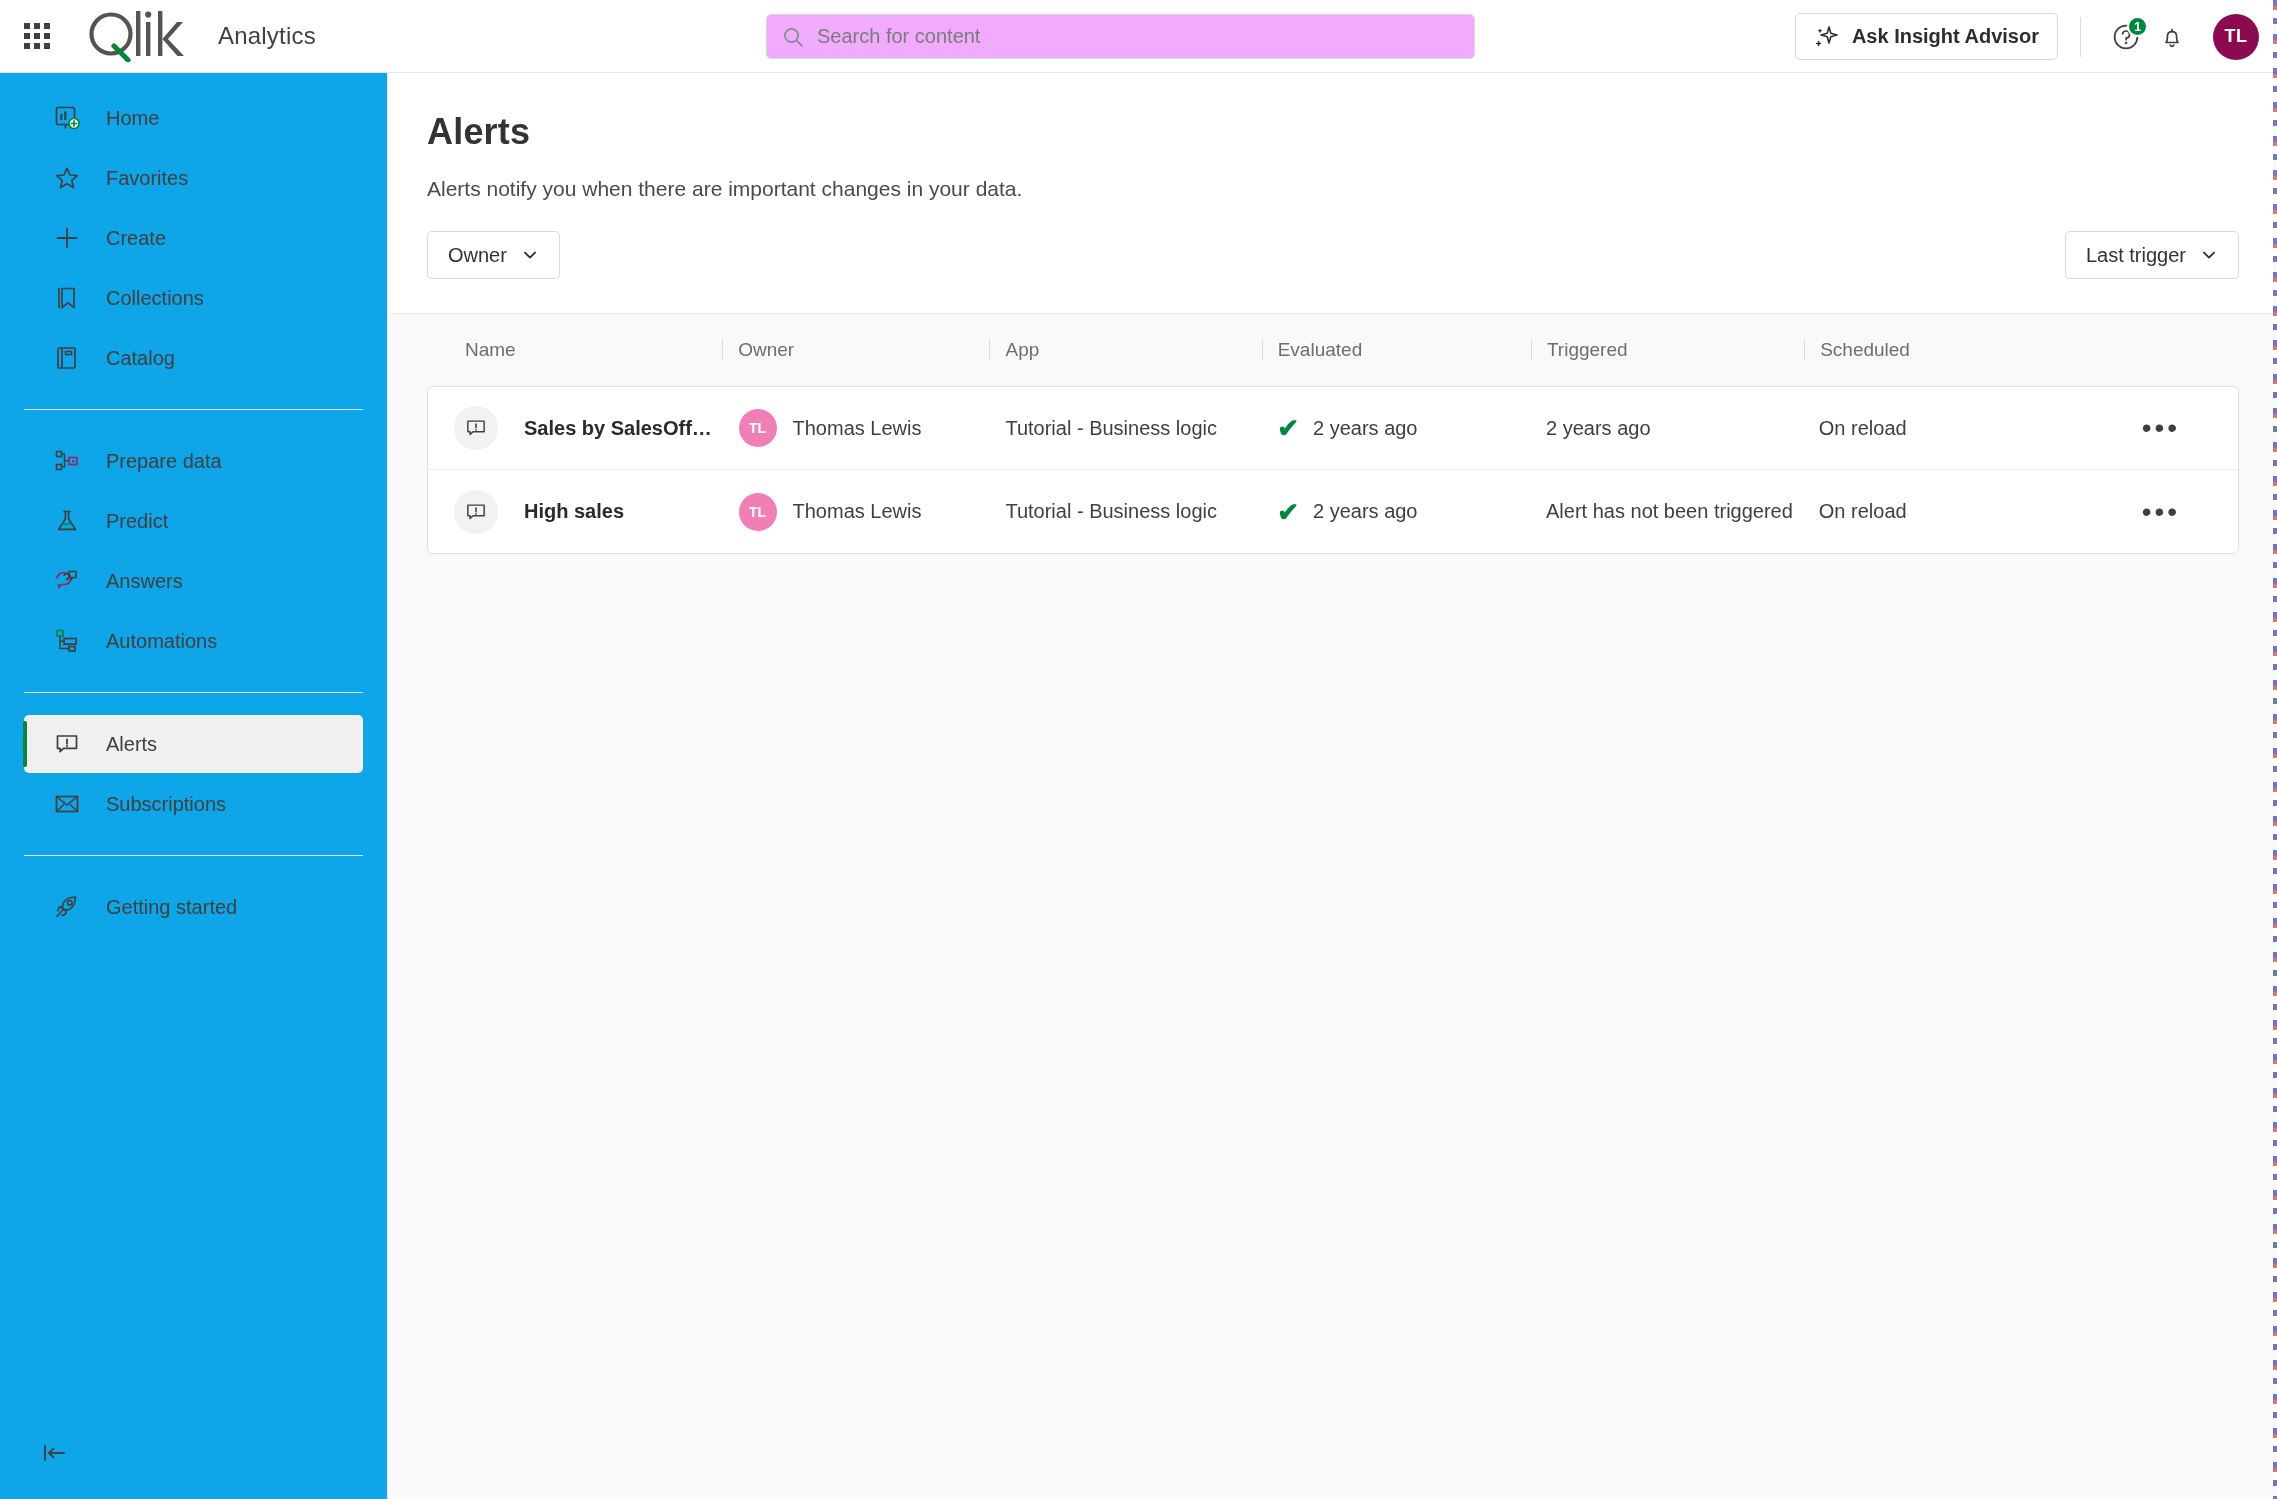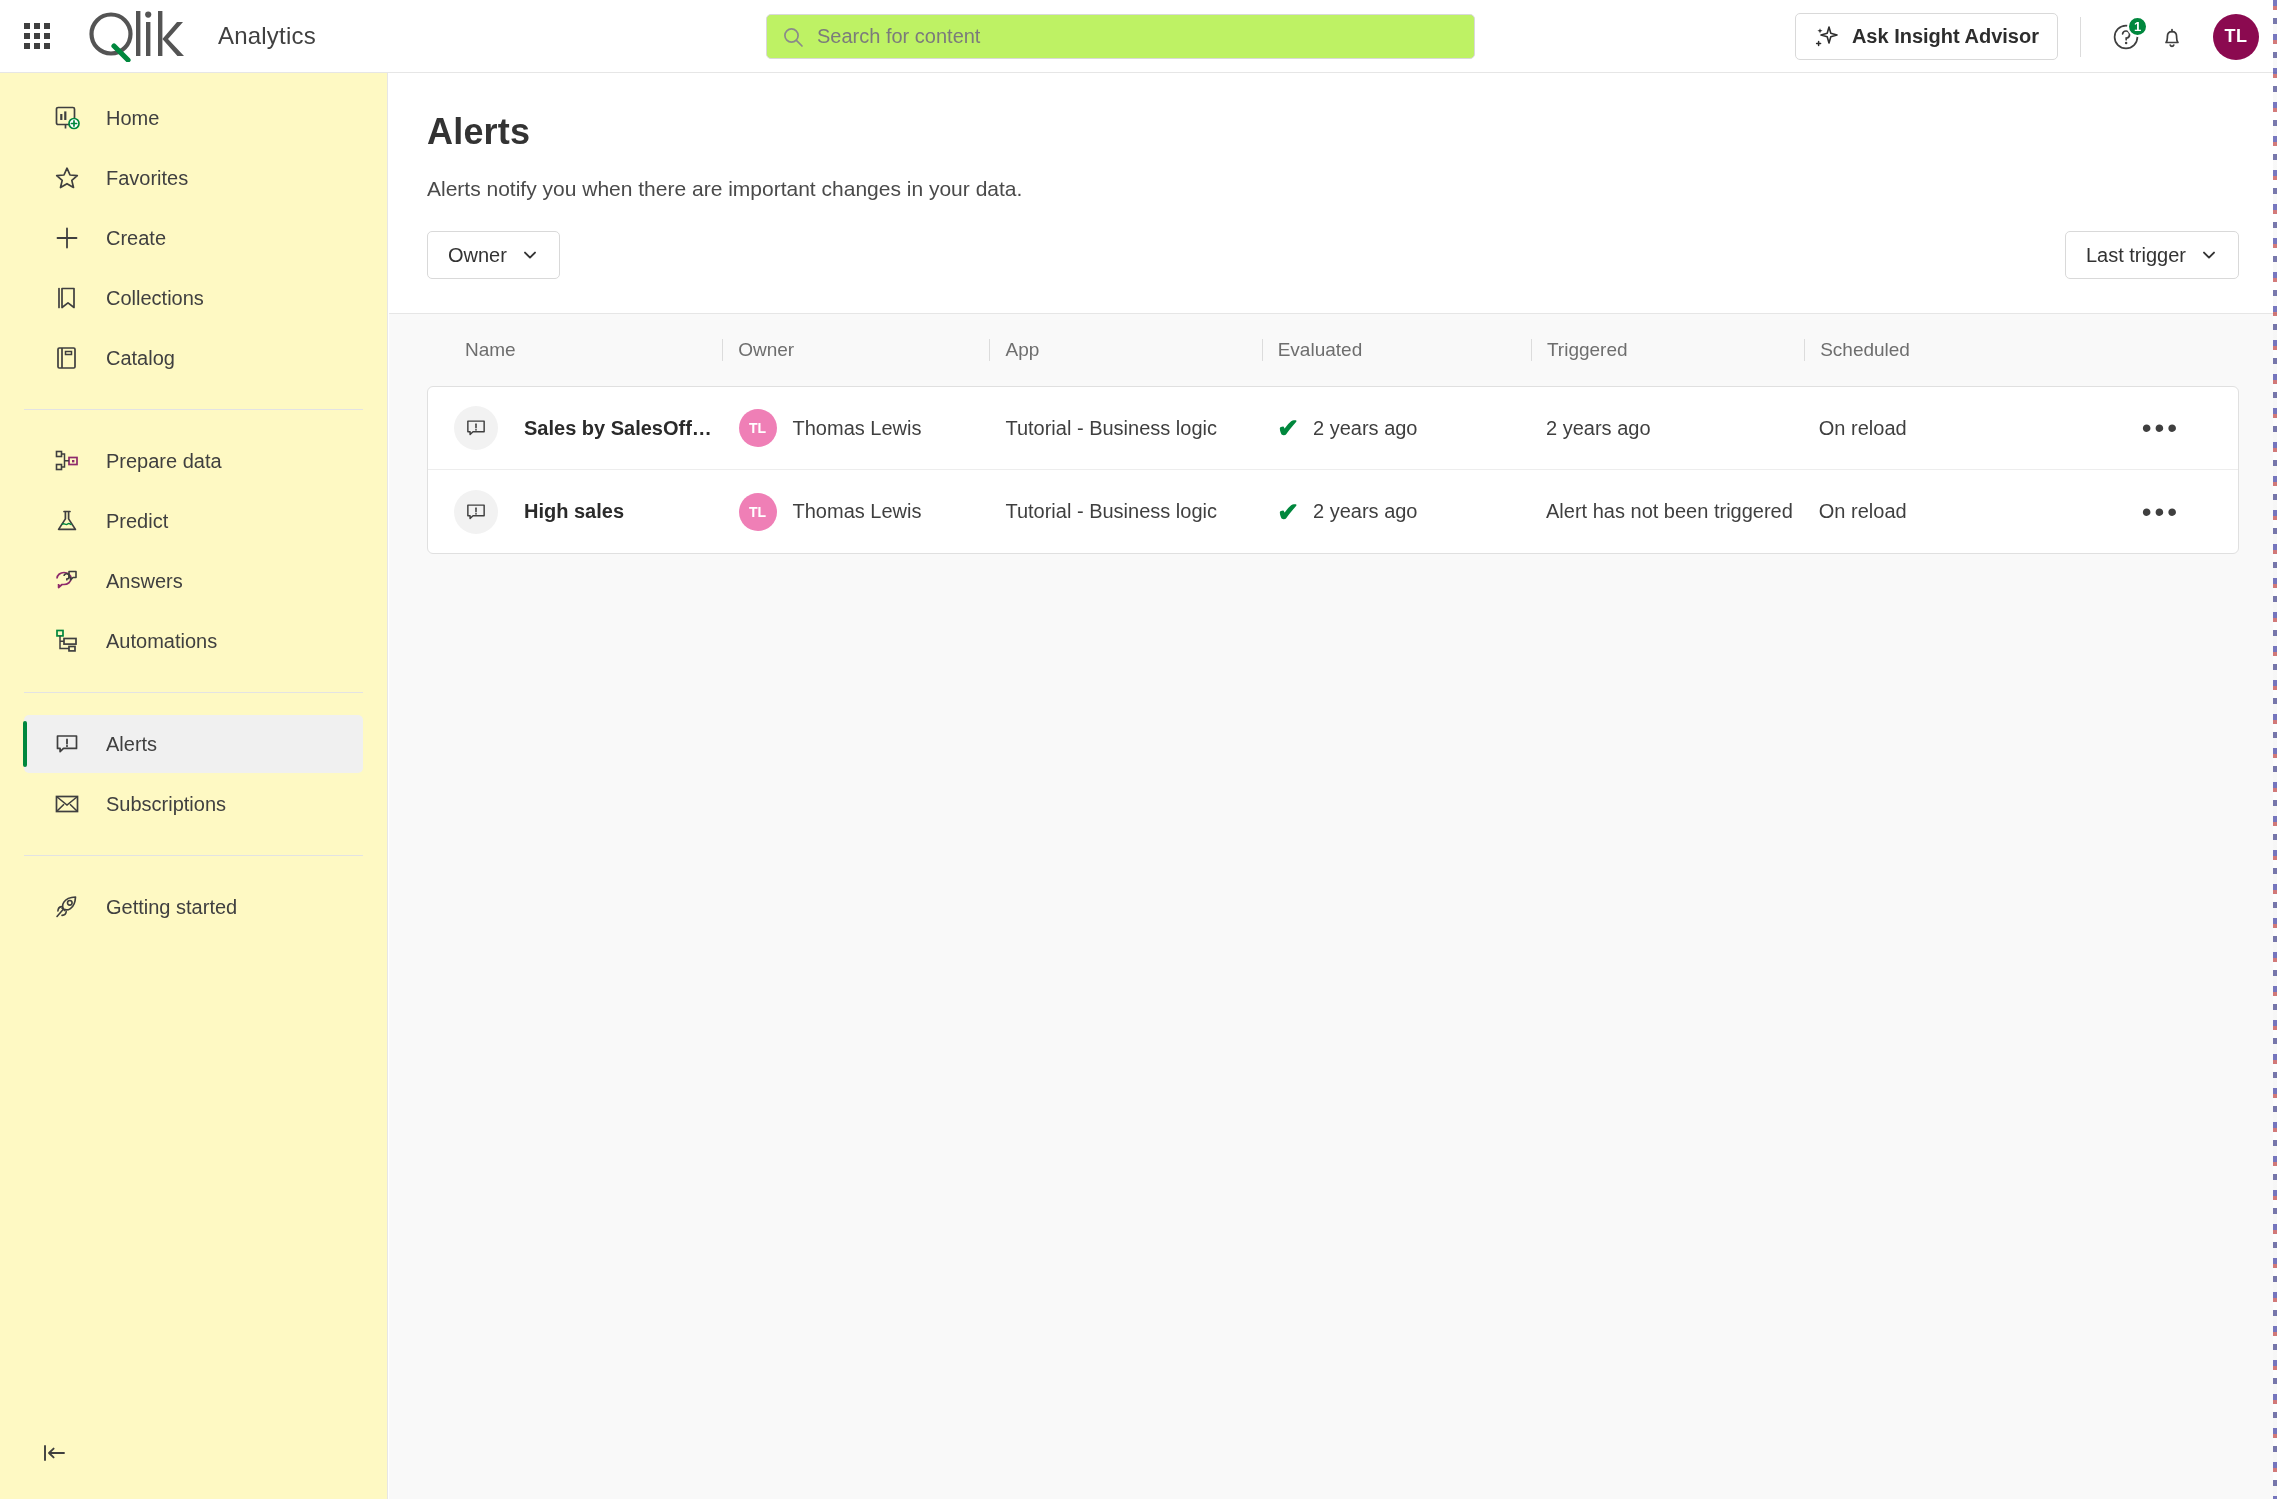--- a/index.html
+++ b/index.html
@@ -42,21 +42,21 @@
     font-weight: 400; letter-spacing: .2px;
   }
 
   .search-wrap {
     position: absolute; left: 766px; top: 14px;
     width: 709px; height: 45px;
   }
   .search-box {
     width: 100%; height: 100%;
     border: 1px solid #d9d9d9; border-radius: 5px;
-    background: #bef264;
+    background: #f0abfc;
     display: flex; align-items: center; padding: 0 14px;
   }
   .search-box svg { flex: 0 0 auto; }
   .search-input {
     border: none; outline: none; background: transparent;
     font-family: "Liberation Sans", sans-serif;
     font-size: 20px; color: #5e5e5e;
     margin-left: 12px; width: 100%;
   }
   .search-input::placeholder { color: #7b7b7b; }
@@ -96,21 +96,21 @@
     background: #8b0a50; color: #fff;
     font-size: 18px; font-weight: 700; letter-spacing: .5px;
     display: flex; align-items: center; justify-content: center;
     margin-left: 18px; cursor: pointer;
   }
 
   
   .sidebar {
     position: absolute; top: 73px; left: 0;
     width: 388px; height: 1426px;
-    background: #fef9c3;
+    background: #0ea5e9;
     border-right: 1px solid #e6e6e6;
   }
   .nav-group { padding: 14px 0; }
   .nav-sep { height: 1px; background: #e3e3e3; margin: 6px 24px; }
   .nav-item {
     position: relative;
     display: flex; align-items: center;
     height: 58px; margin: 2px 24px;
     padding-left: 26px;
     border-radius: 5px; cursor: pointer;

